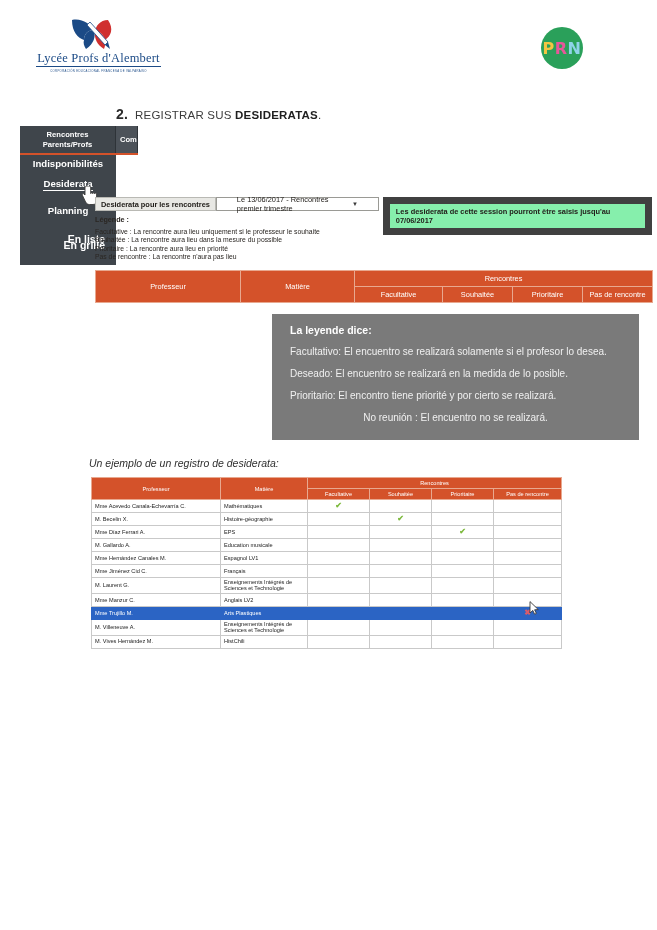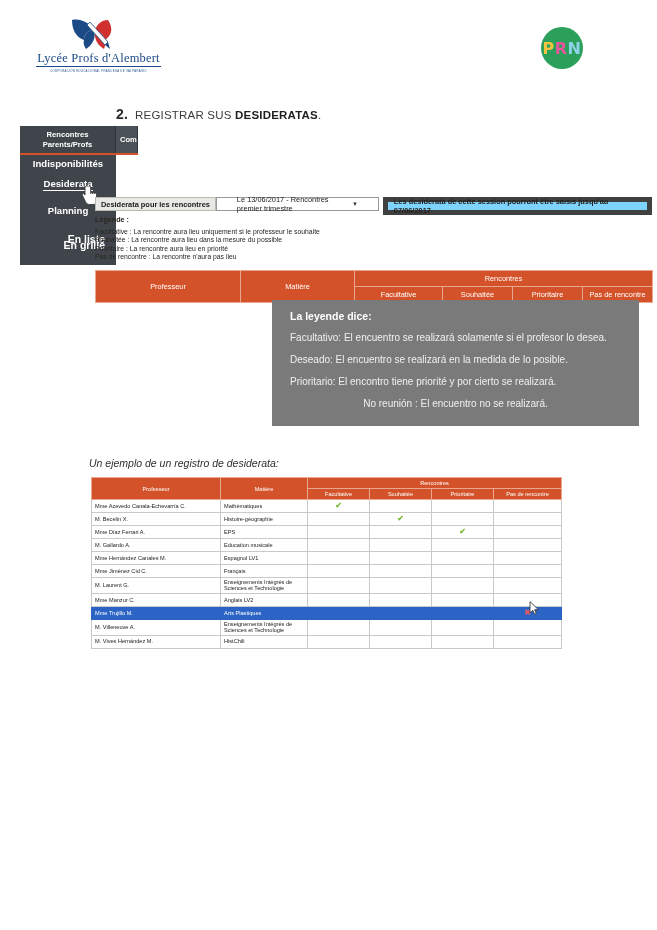--- a/index.html
+++ b/index.html
@@ -186,26 +186,26 @@
     box-sizing: border-box;
     display: flex;
     align-items: center;
     padding: 0 20px;
     color: #23201c;
     width: 163px;
     justify-content: space-between;
   }
   #session-select .arrow { font-size: 6px; color: #3a3a3a; }
   #deadline-note {
-    background: #7dd3fc;
-    border: 5px solid #404040;
+    background: #86efac;
+    border: 7px solid #404040;
     box-sizing: border-box;
     display: flex;
     align-items: center;
-    padding: 4px 6px;
+    padding: 12px 6px;
     margin-left: 4px;
     font-weight: bold;
     color: #23201c;
     flex: 1;
   }
 
   
   #legend {
     position: absolute;
     left: 75px;
@@ -234,21 +234,21 @@
     font-weight: normal;
     padding: 3px 0;
     text-align: center;
   }
   #top-table th.tall { height: 24px; }
 
   
   #translation-box {
     position: absolute;
     left: 272px;
-    top: 300px;
+    top: 314px;
     width: 367px;
     height: 126px;
     background: #7a7a7a;
     color: #f2f2f2;
     box-sizing: border-box;
     padding: 10px 18px 8px 18px;
   }
   #translation-box .t-title {
     font-size: 10.5px;
     font-weight: bold;

